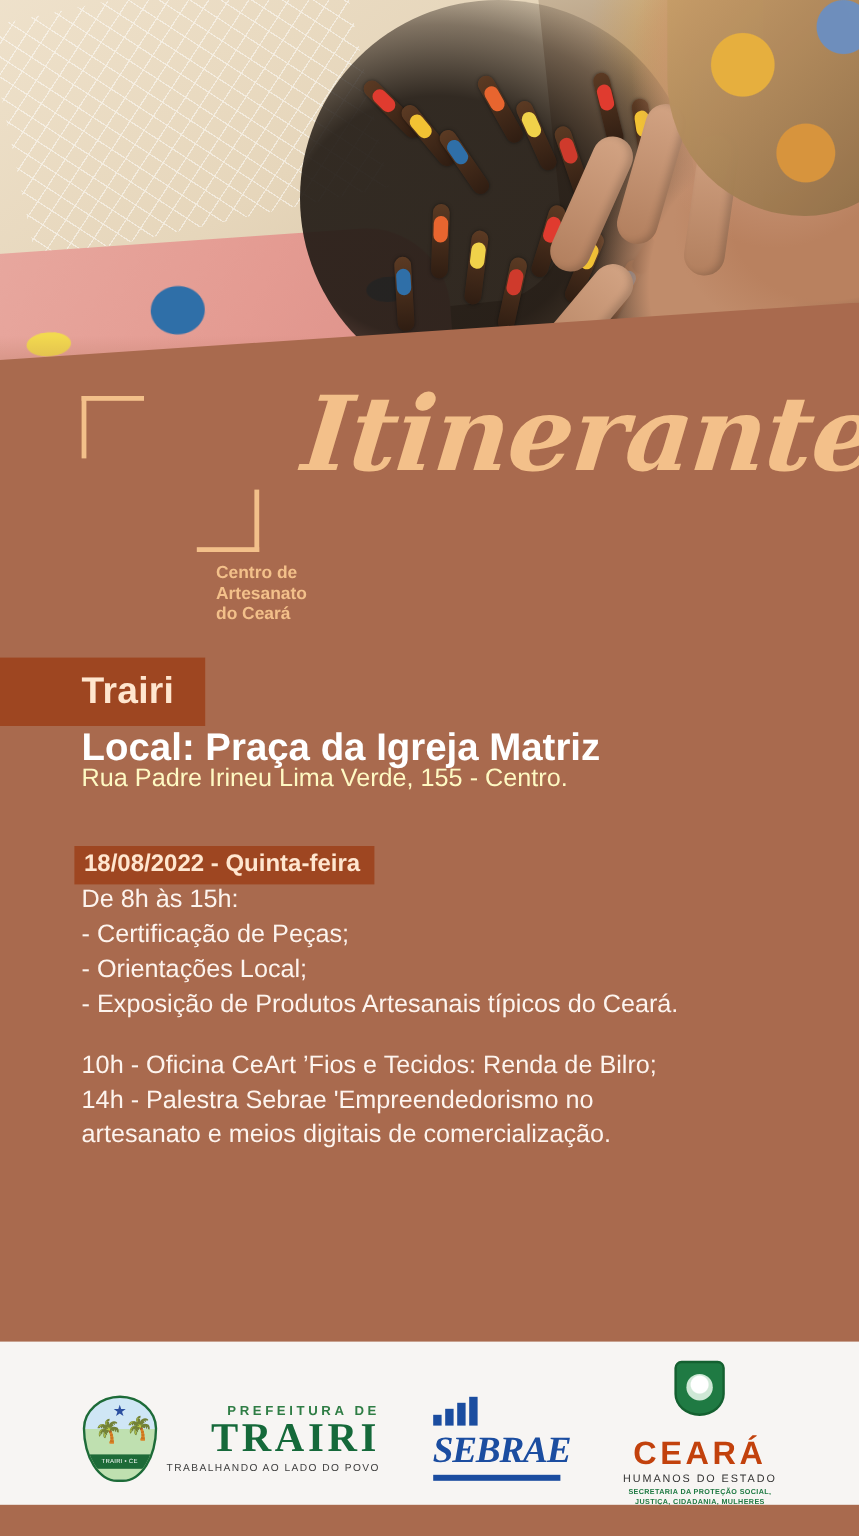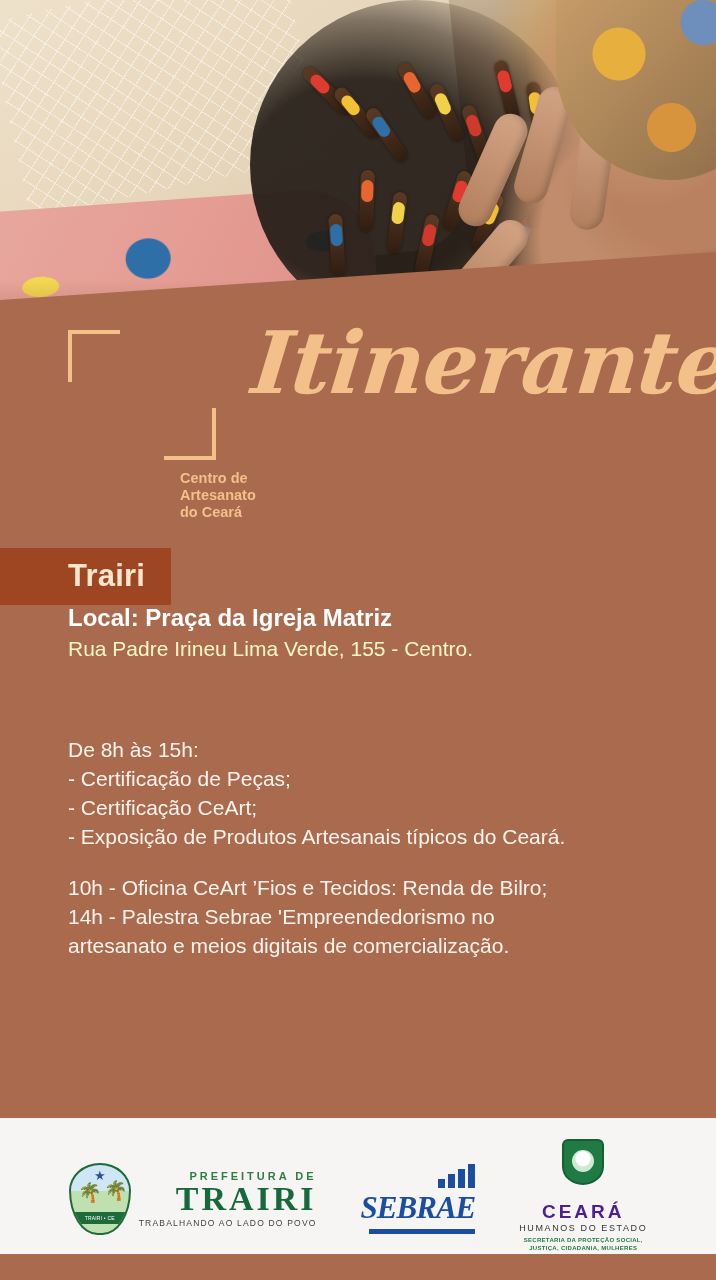--- a/index.html
+++ b/index.html
@@ -158,21 +158,21 @@
     background:#9e4621;
     padding:10px 26px 11px 68px;
     color:#ffe6cf;
     font-size:31px; font-weight:bold;
     letter-spacing:.2px;
   }
 
   
   .local-line {
     position:absolute; left:68px; top:604px;
-    color:#ffffff; font-size:24px; font-weight:bold;
+    color:#ffffff; font-size:32px; font-weight:bold;
   }
   .addr-line {
     position:absolute; left:68px; top:637px;
     color:#fef9c3; font-size:21px;
   }
 
   
   .date-tag {
     position:absolute; left:62px; top:705px;
     background:#9e4621;
@@ -227,21 +227,21 @@
     font-size:11px; letter-spacing:3px; color:#2f7d45; font-weight:bold;
   }
   .trairi-txt .name {
     font-size:34px; letter-spacing:3px; color:#15693a; font-weight:bold;
     font-family:"Liberation Serif", serif;
   }
   .trairi-txt .slogan {
     font-size:8.5px; letter-spacing:1.2px; color:#3f3f3f; margin-top:3px;
   }
 
-  .logo-sebrae { display:flex; flex-direction:column; align-items:flex-end; }
+  .logo-sebrae { display:flex; flex-direction:column; align-items:flex-start; }
   .sebrae-bars { display:flex; gap:3px; align-items:flex-end; margin-bottom:2px; }
   .sebrae-bars i { display:block; width:7px; background:#1b4da0; }
   .sebrae-word {
     font-family:"Liberation Serif", serif;
     font-weight:bold; font-style:italic;
     font-size:31px; color:#1b4da0; letter-spacing:-1px;
   }
   .sebrae-under { width:106px; height:5px; background:#1b4da0; margin-top:3px; }
 
   .logo-ceara { display:flex; flex-direction:column; align-items:center; }
@@ -251,21 +251,21 @@
     border-radius:6px 6px 50% 50%/6px 6px 40% 40%;
     position:relative;
     border:2px solid #146030;
   }
   .ceara-brasao:after {
     content:""; position:absolute; left:50%; top:9px; transform:translateX(-50%);
     width:22px; height:22px; border-radius:50%;
     background:radial-gradient(circle at 50% 40%, #fff 0 7px, #cfe8d6 8px 11px);
   }
   .ceara-word {
-    font-size:19px; font-weight:bold; color:#4c1d95; letter-spacing:3px;
+    font-size:27px; font-weight:bold; color:#c2410c; letter-spacing:3px;
     font-family:"Liberation Sans", sans-serif; margin-top:16px;
   }
   .ceara-sub1 { font-size:9px; letter-spacing:1.6px; color:#333; }
   .ceara-sub2 { font-size:6px; letter-spacing:.3px; color:#1f7a43; text-align:center; line-height:8px; margin-top:3px; font-weight:bold; }
 </style>
 </head>
 <body>
 
 <div class="poster">
 
@@ -348,26 +348,27 @@
         <div>Artesanato</div>
         <div>do Ceará</div>
       </div>
   </div>
 
   <div class="city-tag">Trairi</div>
 
   <div class="local-line">Local: Praça da Igreja Matriz</div>
   <div class="addr-line">Rua Padre Irineu Lima Verde, 155 - Centro.</div>
 
+  <div class="date-tag">18/08/2022 - Quinta-feira</div>
 
   <div class="sched">
     <div>De 8h às 15h:</div>
     <div id="sched-items">
         <div>- Certificação de Peças;</div>
-        <div>- Certificação CeArt;</div>
+        <div>- Orientações Local;</div>
         <div>- Exposição de Produtos Artesanais típicos do Ceará.</div>
       </div>
     <div class="gap"></div>
     <div id="sched-sessions">
         <div>10h - Oficina CeArt ’Fios e Tecidos: Renda de Bilro;</div>
         <div>14h - Palestra Sebrae 'Empreendedorismo no</div>
         <div>artesanato e meios digitais de comercialização.</div>
       </div>
   </div>
 

